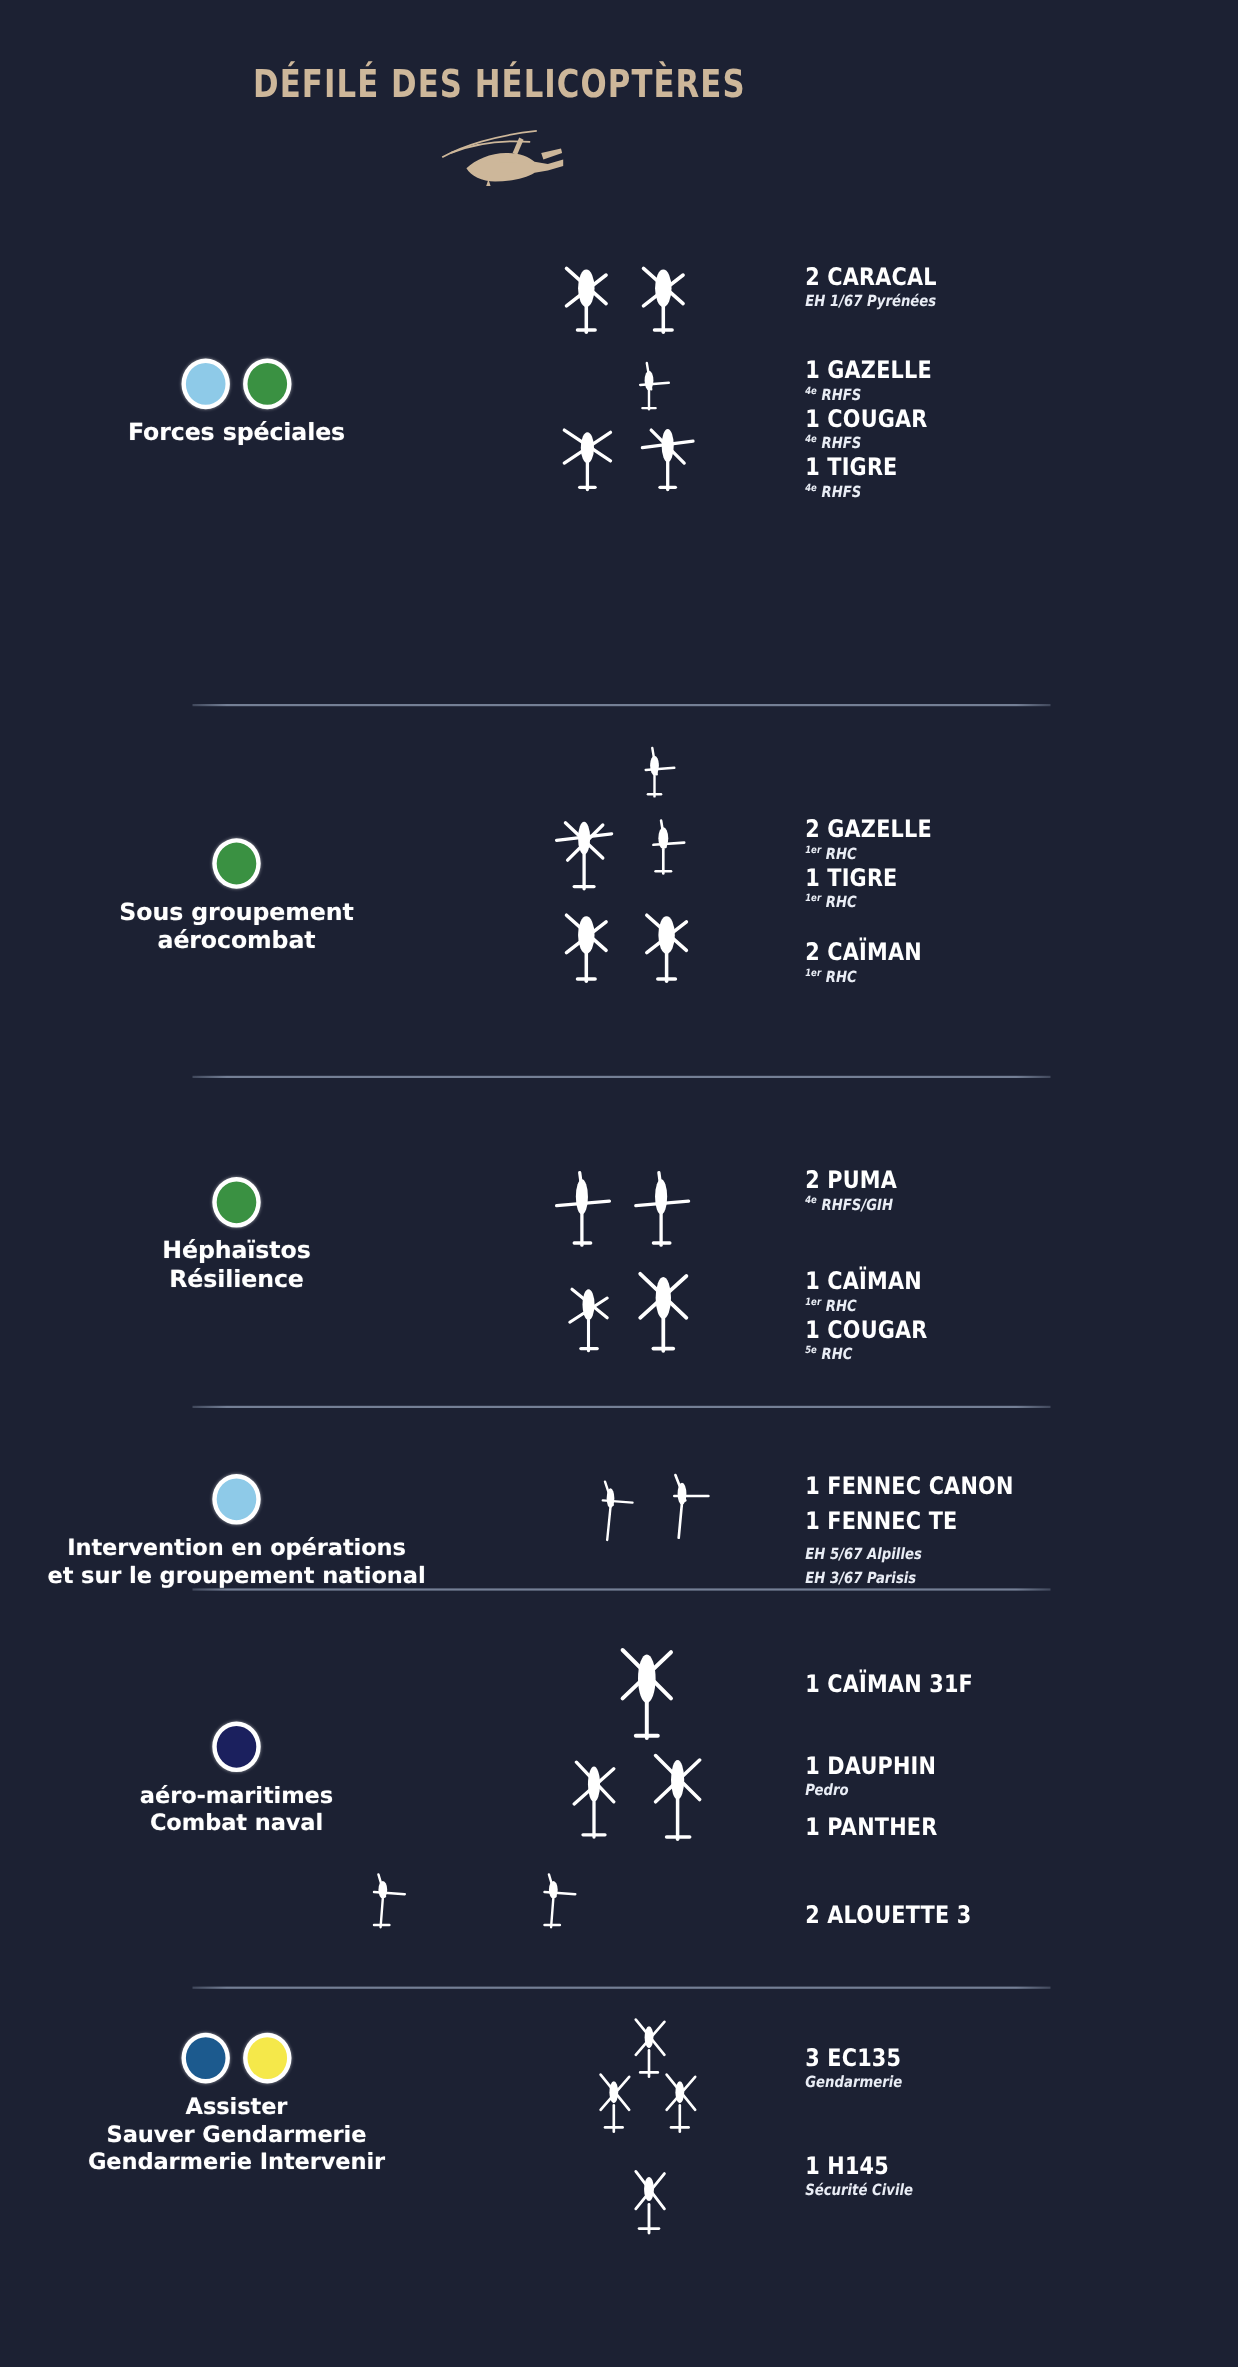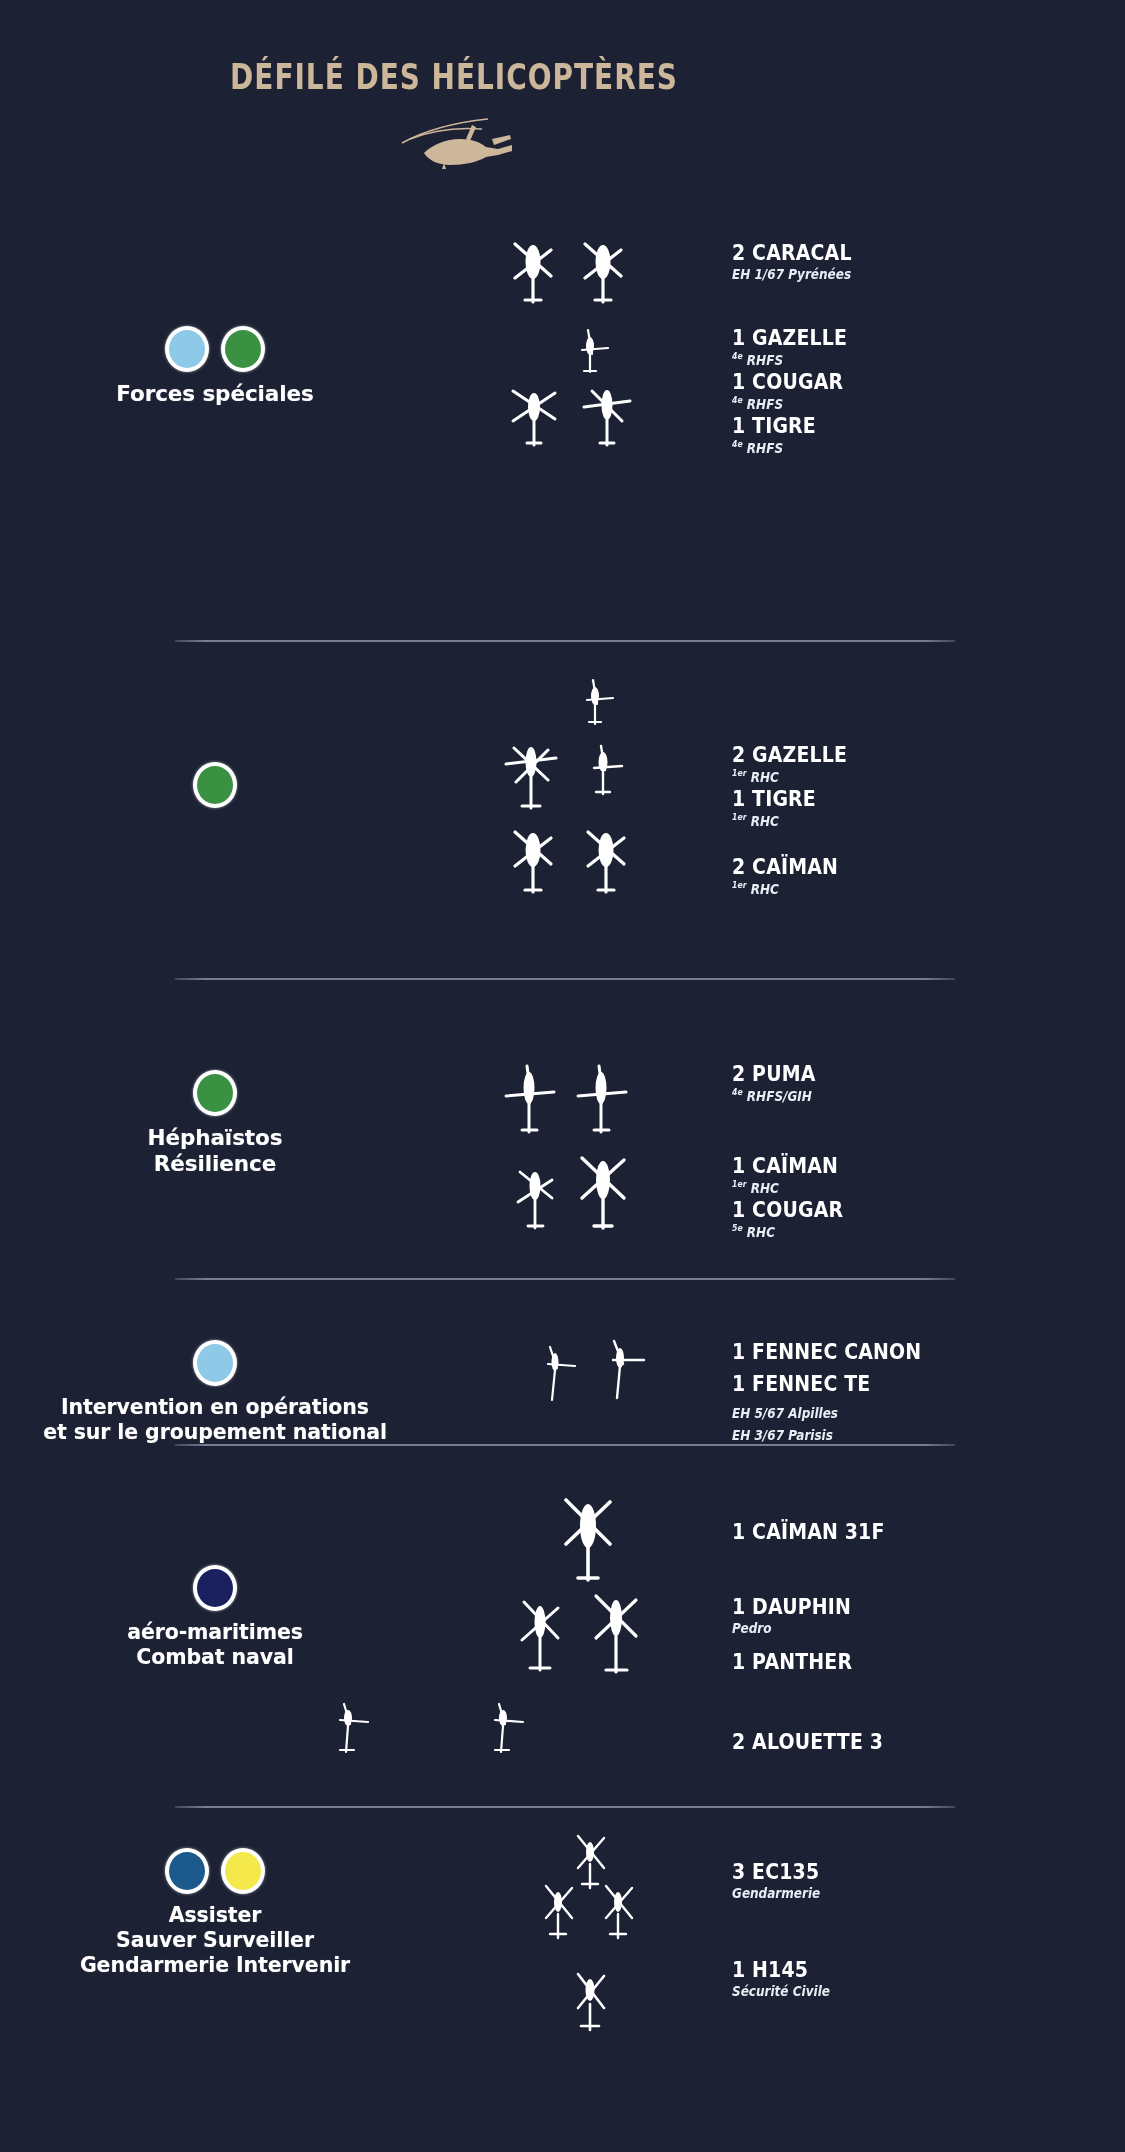--- a/index.html
+++ b/index.html
@@ -201,20 +201,24 @@
     </div>
   </div>
 
   <div class="divider" style="top:640px;"></div>
 
   <div class="section" style="top:676px; height:240px;">
     <div class="leftcol" style="top:86px;">
       <div class="dots">
         <div class="dot" style="background:#3a9142;"></div>
       </div>
+      <div class="cat-label">
+        <div>Sous groupement</div>
+        <div>aérocombat</div>
+      </div>
     </div>
 
     <div class="helicol">
       <div class="heli" style="left:175px; top:0px;">
         <svg width="44" height="54" viewBox="0 0 44 54">
             <g fill="#ffffff" stroke="#ffffff" stroke-width="2.2" stroke-linecap="round">
           <ellipse cx="20" cy="20" rx="4" ry="9" stroke="none"></ellipse>
           <line x1="18" y1="4" x2="22" y2="28"></line>
               <line x1="38" y1="22" x2="12" y2="24"></line>
           <line x1="20" y1="28" x2="20" y2="48"></line>
@@ -504,21 +508,21 @@
   <div class="divider" style="top:1806px;"></div>
 
   <div class="section" style="top:1830px; height:250px;">
     <div class="leftcol" style="top:18px;">
       <div class="dots">
         <div class="dot" style="background:#1c5a8e;"></div>
         <div class="dot" style="background:#f5e84a;"></div>
       </div>
       <div class="cat-label small">
         <div>Assister</div>
-        <div>Sauver  Surveiller</div>
+        <div>Sauver  Gendarmerie</div>
         <div>Gendarmerie  Intervenir</div>
       </div>
     </div>
 
     <div class="helicol">
       <div class="heli" style="left:168px; top:0px;">
         <svg width="48" height="66" viewBox="0 0 48 66">
             <g fill="#ffffff" stroke="#ffffff" stroke-width="2.4" stroke-linecap="round">
           <ellipse cx="22" cy="22" rx="4" ry="10" stroke="none"></ellipse>
           <line x1="10" y1="6" x2="36" y2="38"></line>

